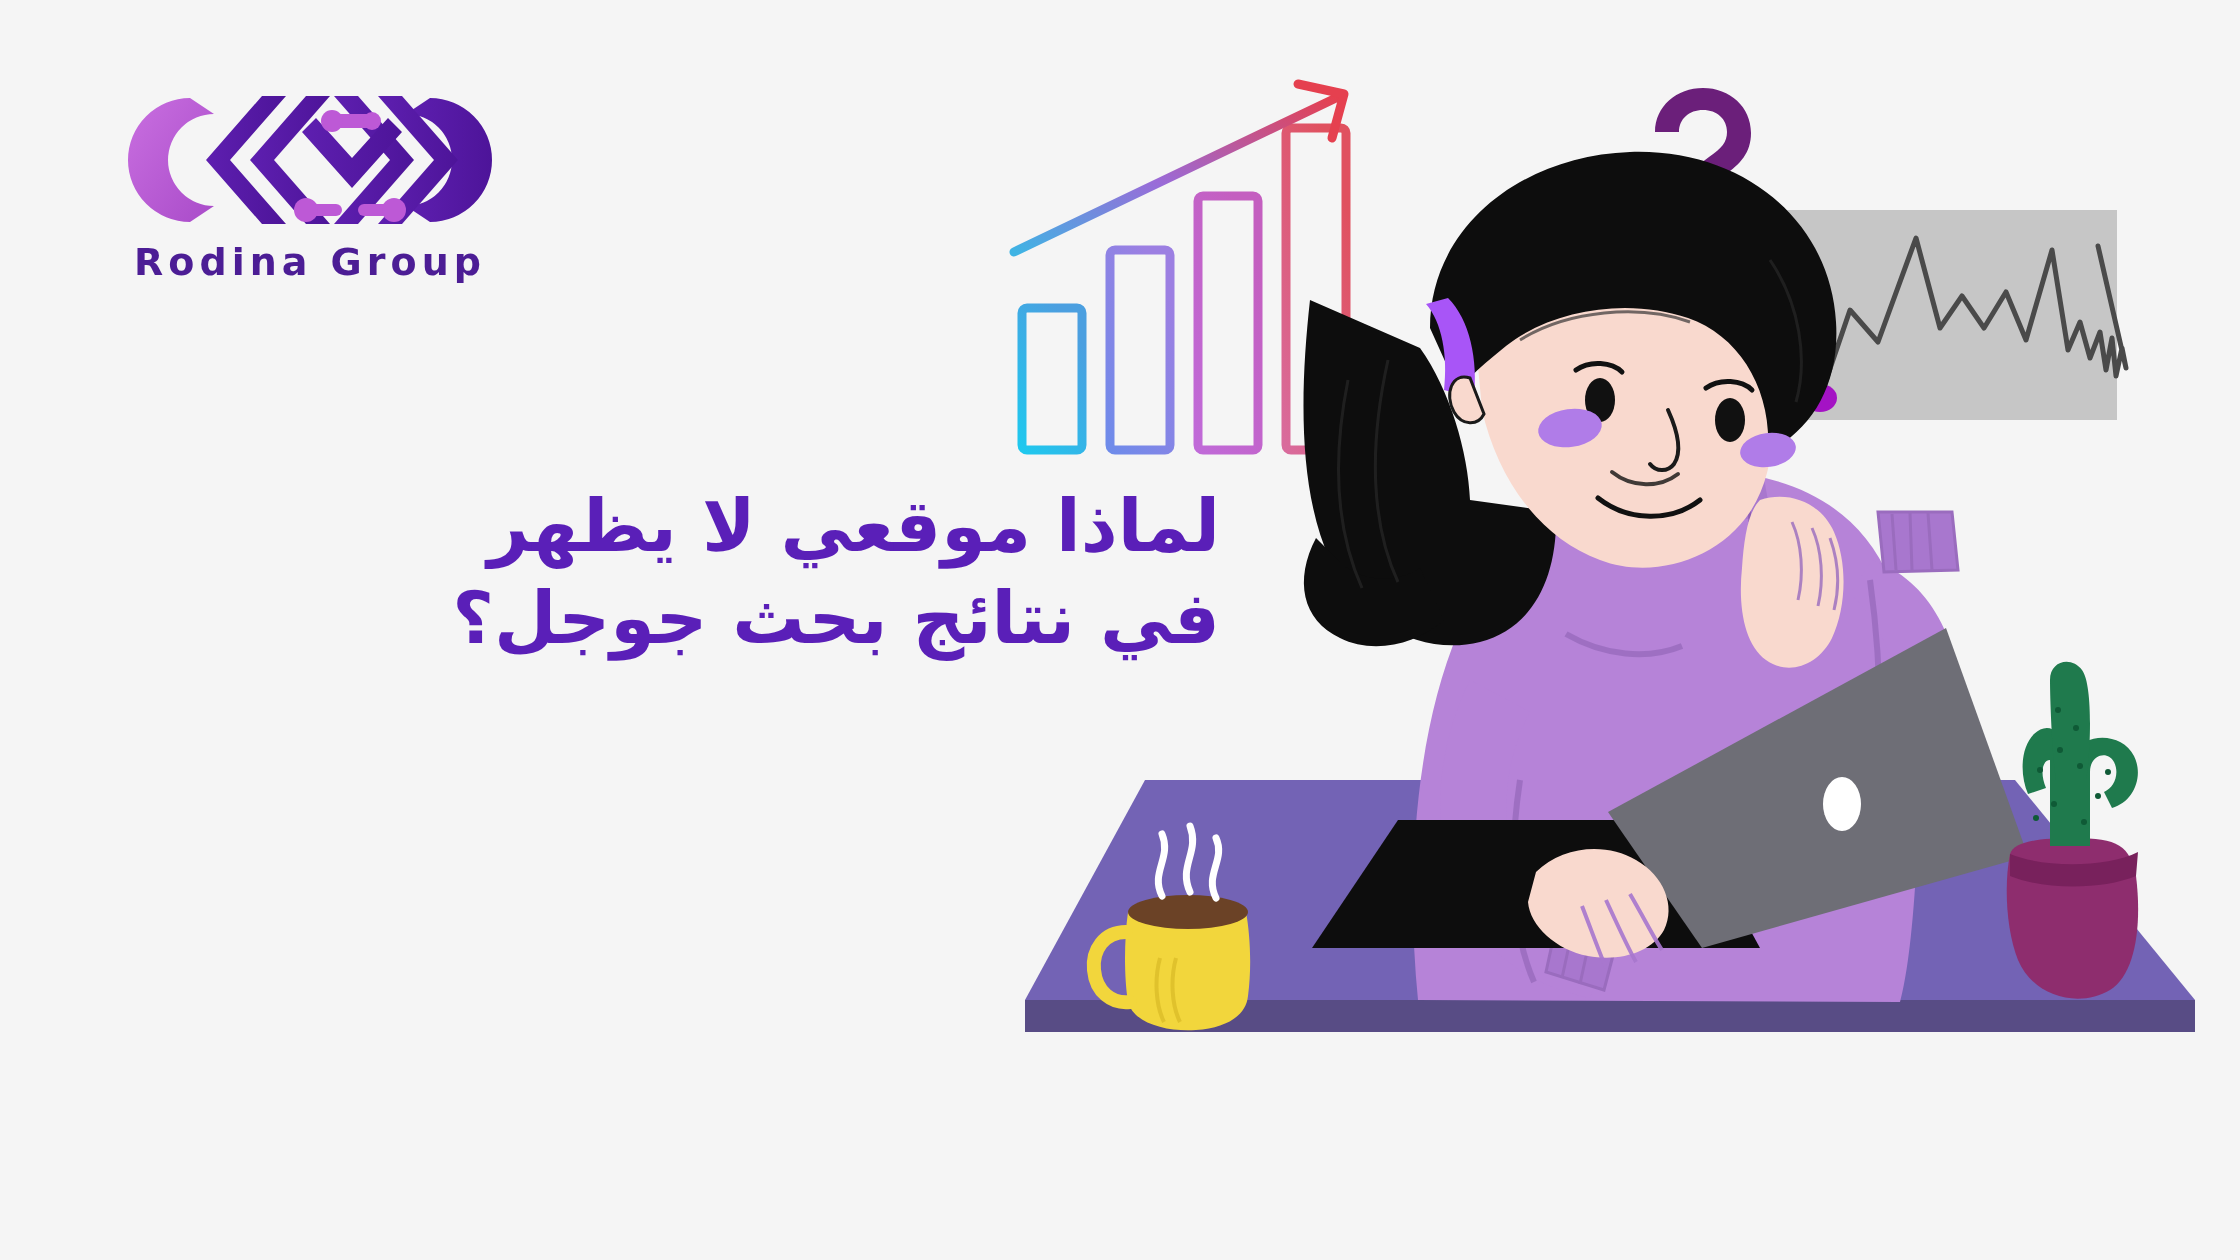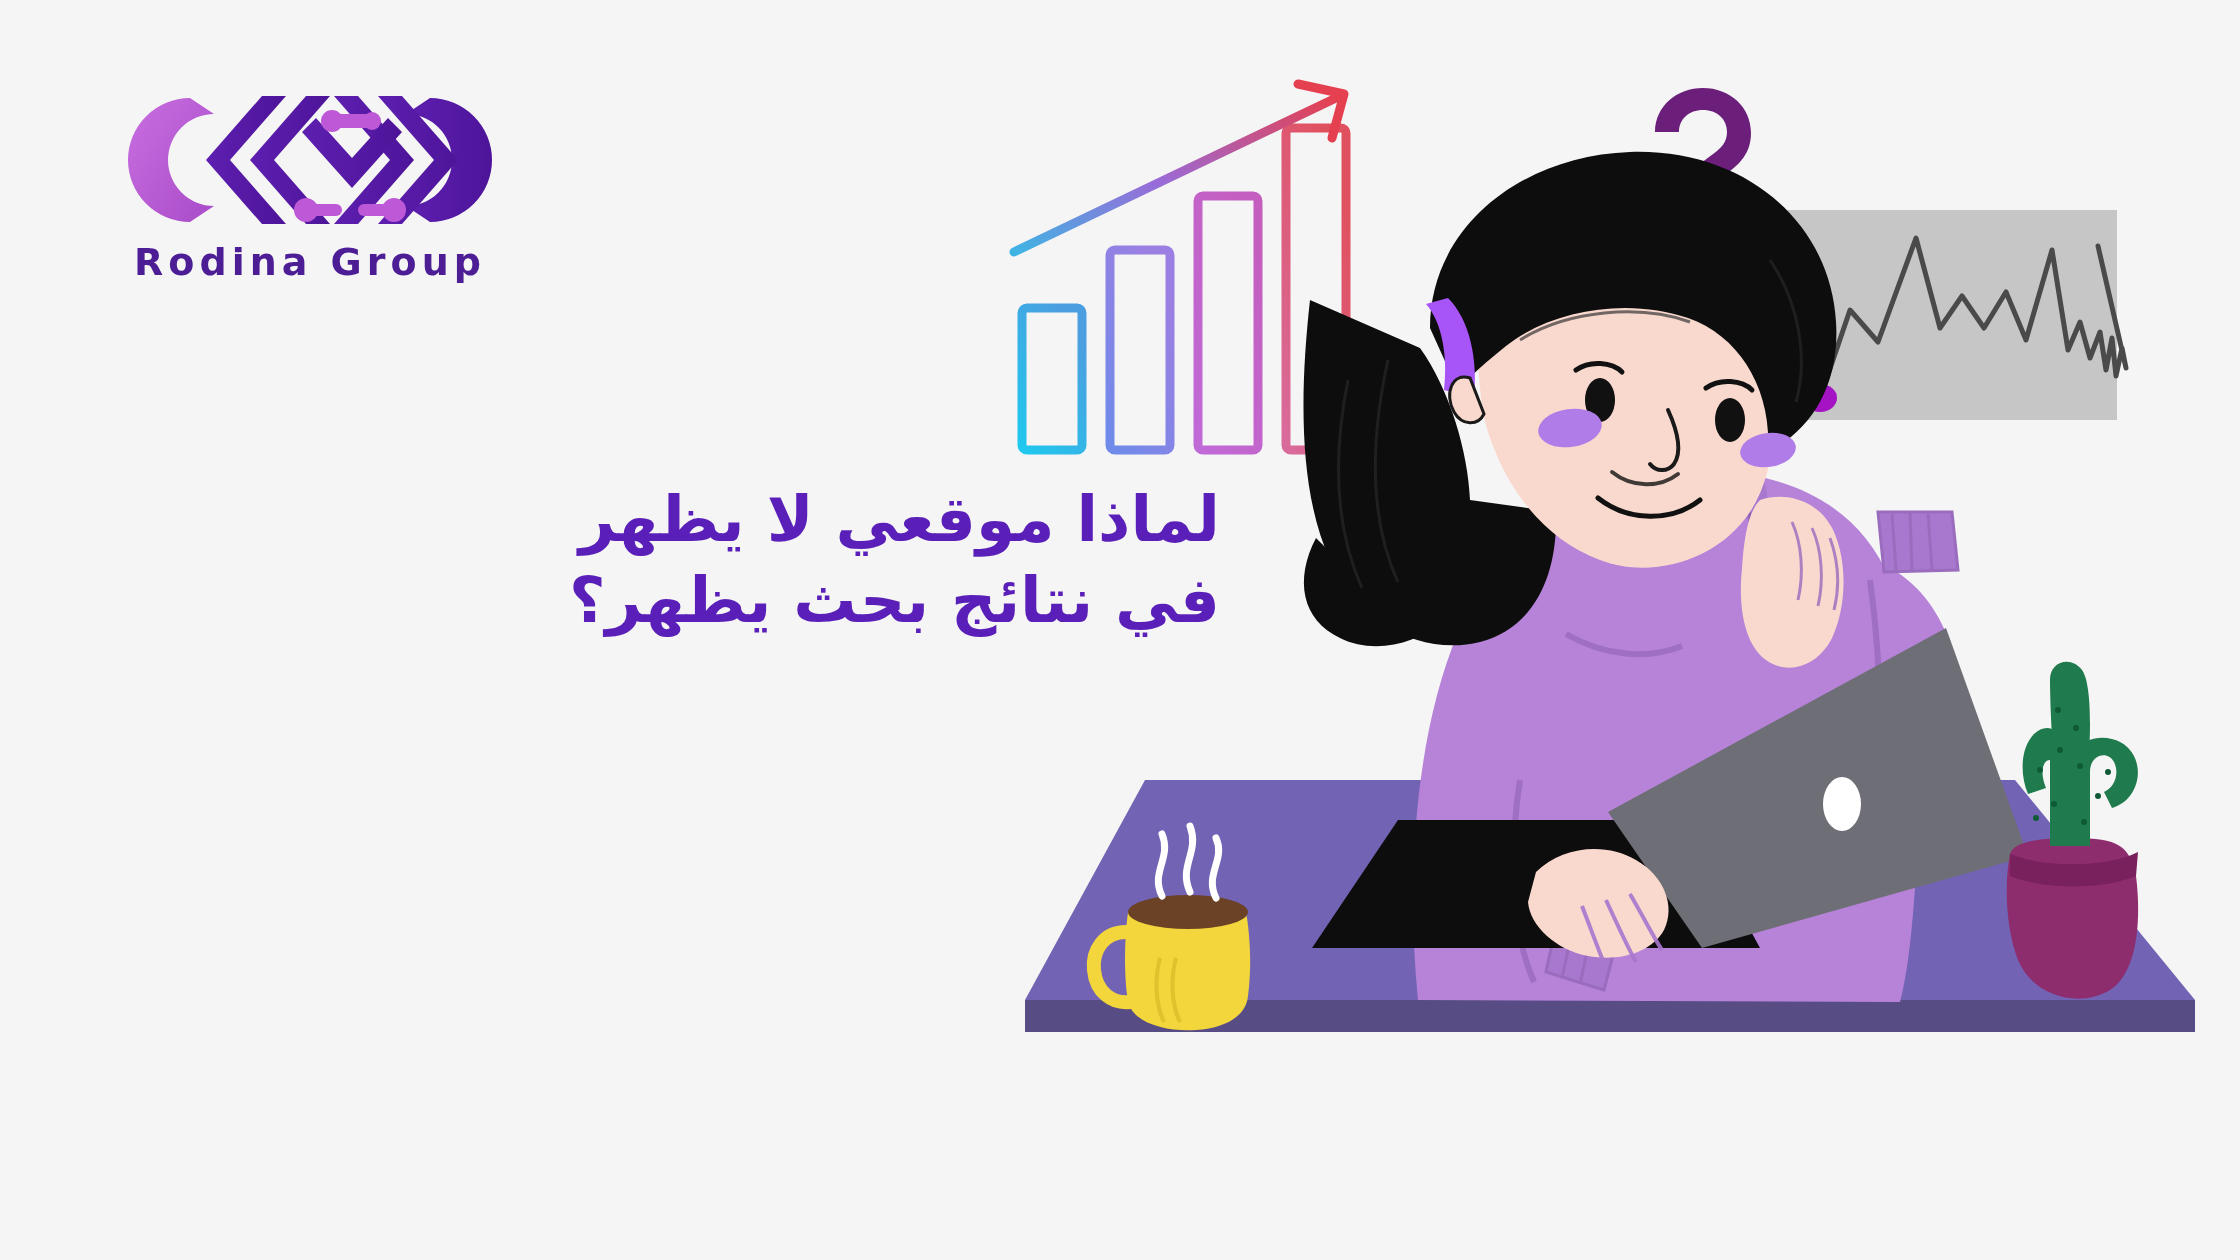--- a/index.html
+++ b/index.html
@@ -26,21 +26,21 @@
     white-space:nowrap;
   }
 
   
   #headline{
     position:absolute;left:90px;top:480px;width:1130px;
     text-align:right;
     direction:rtl;
     color:#5A1FB8;
     font-weight:800;
-    font-size:63px;
+    font-size:72px;
     line-height:1.28;
     font-family:"DejaVu Sans","Liberation Sans",sans-serif;
   }
   #headline .hl-line{display:block;white-space:nowrap;}
 
   
   #art{position:absolute;left:1000px;top:60px;width:1240px;height:1200px;}
   #art svg{display:block;width:100%;height:100%;}
 </style>
 </head>
@@ -85,21 +85,21 @@
           <rect x="248" y="124" width="42" height="12" rx="6"></rect>
           <circle cx="284" cy="130" r="12"></circle>
         </g>
       </svg>
     </div>
     <div id="logo-wordmark">Rodina Group</div>
   </div>
 
   <div id="headline">
     <span class="hl-line">لماذا موقعي لا يظهر</span>
-    <span class="hl-line">في نتائج بحث يظهر؟</span>
+    <span class="hl-line">في نتائج بحث جوجل؟</span>
   </div>
 
   <div id="art">
     <svg viewBox="0 0 1240 1200" xmlns="http://www.w3.org/2000/svg">
       <defs>
         <linearGradient id="barG1" x1="0" y1="1" x2="0.6" y2="0">
           <stop offset="0%" stop-color="#1FC8EE"></stop>
             <stop offset="100%" stop-color="#4B9FE0"></stop>
         </linearGradient>
         <linearGradient id="barG2" x1="0" y1="1" x2="0.6" y2="0">

